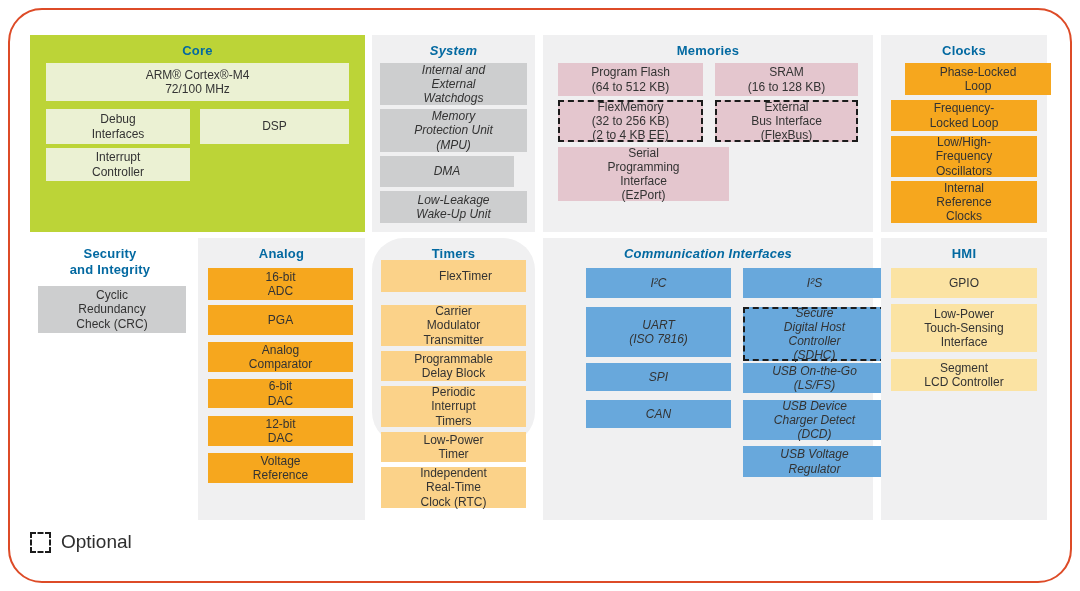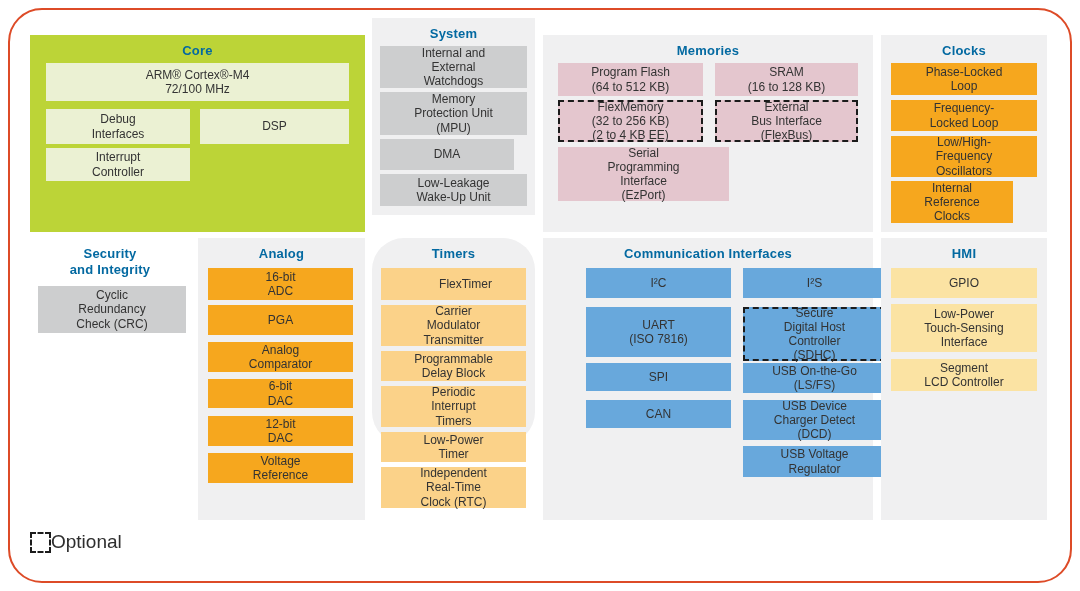--- a/index.html
+++ b/index.html
@@ -18,41 +18,41 @@
   .blk{position:absolute;display:flex;align-items:center;justify-content:center;text-align:center;
        font-size:12px;line-height:1.18;color:#333;white-space:pre-line;box-sizing:border-box;padding:2px 4px;}
   .lgreen{background:var(--lgreen);}
   .grayb{background:var(--grayb);}
   .pink{background:var(--pink);}
   .orange{background:var(--orange);}
   .lorange{background:var(--lorange);}
   .blue{background:var(--blue);margin-left:28px;}
   .yellow{background:var(--yellow);}
   .optional{border:2px dashed #1b1b1b;}
-  .legend{position:absolute;left:30px;top:531px;display:flex;align-items:center;gap:0;}
+  .legend{position:absolute;left:30px;top:531px;display:flex;align-items:center;gap:10px;}
   .legend-box{width:17px;height:17px;border:2px dashed #1b1b1b;background:#fff;display:inline-block;}
   .legend-label{font-size:19px;color:#2e2e2e;}
 </style>
 </head>
 <body>
 
 <div class="board">
 
   <section class="panel green" style="left:30px;top:35px;width:335px;height:197px;">
     <h2>Core</h2>
     <div class="blk lgreen" style="left:16px;top:28px;width:303px;height:38px;">ARM® Cortex®-M4
 72/100 MHz</div>
     <div class="blk lgreen" style="left:16px;top:74px;width:144px;height:35px;">Debug
 Interfaces</div>
     <div class="blk lgreen" style="left:170px;top:74px;width:149px;height:35px;">DSP</div>
     <div class="blk lgreen" style="left:16px;top:113px;width:144px;height:33px;">Interrupt
 Controller</div>
   </section>
 
-  <section class="panel" style="left:372px;top:18px;width:163px;height:197px;">
+  <section class="panel" style="left:372px;top:35px;width:163px;height:197px;font-style:italic;">
     <h2>System</h2>
     <div class="blk grayb" style="left:8px;top:28px;width:147px;height:42px;">Internal and
 External
 Watchdogs</div>
     <div class="blk grayb" style="left:8px;top:74px;width:147px;height:43px;">Memory
 Protection Unit
 (MPU)</div>
     <div class="blk grayb" style="left:8px;top:121px;width:134px;height:31px;">DMA</div>
     <div class="blk grayb" style="left:8px;top:156px;width:147px;height:32px;">Low-Leakage
 Wake-Up Unit</div>
@@ -71,28 +71,28 @@
 Bus Interface
 (FlexBus)</div>
     <div class="blk pink" style="left:15px;top:112px;width:171px;height:54px;">Serial
 Programming
 Interface
 (EzPort)</div>
   </section>
 
   <section class="panel" style="left:881px;top:35px;width:166px;height:197px;">
     <h2>Clocks</h2>
-    <div class="blk orange" style="left:10px;top:28px;width:146px;height:32px;">Phase-Locked
+    <div class="blk orange" style="left:24px;top:28px;width:146px;height:32px;">Phase-Locked
 Loop</div>
     <div class="blk orange" style="left:10px;top:65px;width:146px;height:31px;">Frequency-
 Locked Loop</div>
     <div class="blk orange" style="left:10px;top:101px;width:146px;height:41px;">Low/High-
 Frequency
 Oscillators</div>
-    <div class="blk orange" style="left:10px;top:146px;width:122px;height:42px;text-align:center;">Internal
+    <div class="blk orange" style="left:10px;top:146px;width:146px;height:42px;text-align:center;">Internal
 Reference
 Clocks</div>
   </section>
 
   <section class="panel white" style="left:30px;top:238px;width:160px;height:282px;">
     <h2>Security
 and Integrity</h2>
     <div class="blk grayb" style="left:8px;top:48px;width:148px;height:47px;">Cyclic
 Redundancy
 Check (CRC)</div>
@@ -108,37 +108,37 @@
     <div class="blk orange" style="left:10px;top:141px;width:145px;height:29px;">6-bit
 DAC</div>
     <div class="blk orange" style="left:10px;top:178px;width:145px;height:30px;">12-bit
 DAC</div>
     <div class="blk orange" style="left:10px;top:215px;width:145px;height:30px;">Voltage
 Reference</div>
   </section>
 
   <section class="panel" style="left:372px;top:238px;width:163px;height:206px;border-radius:32px;">
     <h2>Timers</h2>
-    <div class="blk lorange" style="left:9px;top:30px;width:145px;height:32px;padding-left:28px;">FlexTimer</div>
+    <div class="blk lorange" style="left:9px;top:22px;width:145px;height:32px;padding-left:28px;">FlexTimer</div>
     <div class="blk lorange" style="left:9px;top:67px;width:145px;height:41px;">Carrier
 Modulator
 Transmitter</div>
     <div class="blk lorange" style="left:9px;top:113px;width:145px;height:30px;">Programmable
 Delay Block</div>
     <div class="blk lorange" style="left:9px;top:148px;width:145px;height:41px;">Periodic
 Interrupt
 Timers</div>
     <div class="blk lorange" style="left:9px;top:194px;width:145px;height:30px;">Low-Power
 Timer</div>
     <div class="blk lorange" style="left:9px;top:229px;width:145px;height:41px;">Independent
 Real-Time
 Clock (RTC)</div>
   </section>
 
-  <section class="panel" style="left:543px;top:238px;width:330px;height:282px;">
+  <section class="panel" style="left:543px;top:238px;width:330px;height:282px;font-style:italic;">
     <h2>Communication Interfaces</h2>
     <div class="blk blue" style="left:15px;top:30px;width:145px;height:30px;">I²C</div>
     <div class="blk blue" style="left:15px;top:69px;width:145px;height:50px;">UART
 (ISO 7816)</div>
     <div class="blk blue" style="left:15px;top:125px;width:145px;height:28px;">SPI</div>
     <div class="blk blue" style="left:15px;top:162px;width:145px;height:28px;">CAN</div>
     <div class="blk blue" style="left:172px;top:30px;width:143px;height:30px;">I²S</div>
     <div class="blk blue optional" style="left:172px;top:69px;width:143px;height:54px;">Secure
 Digital Host
 Controller

